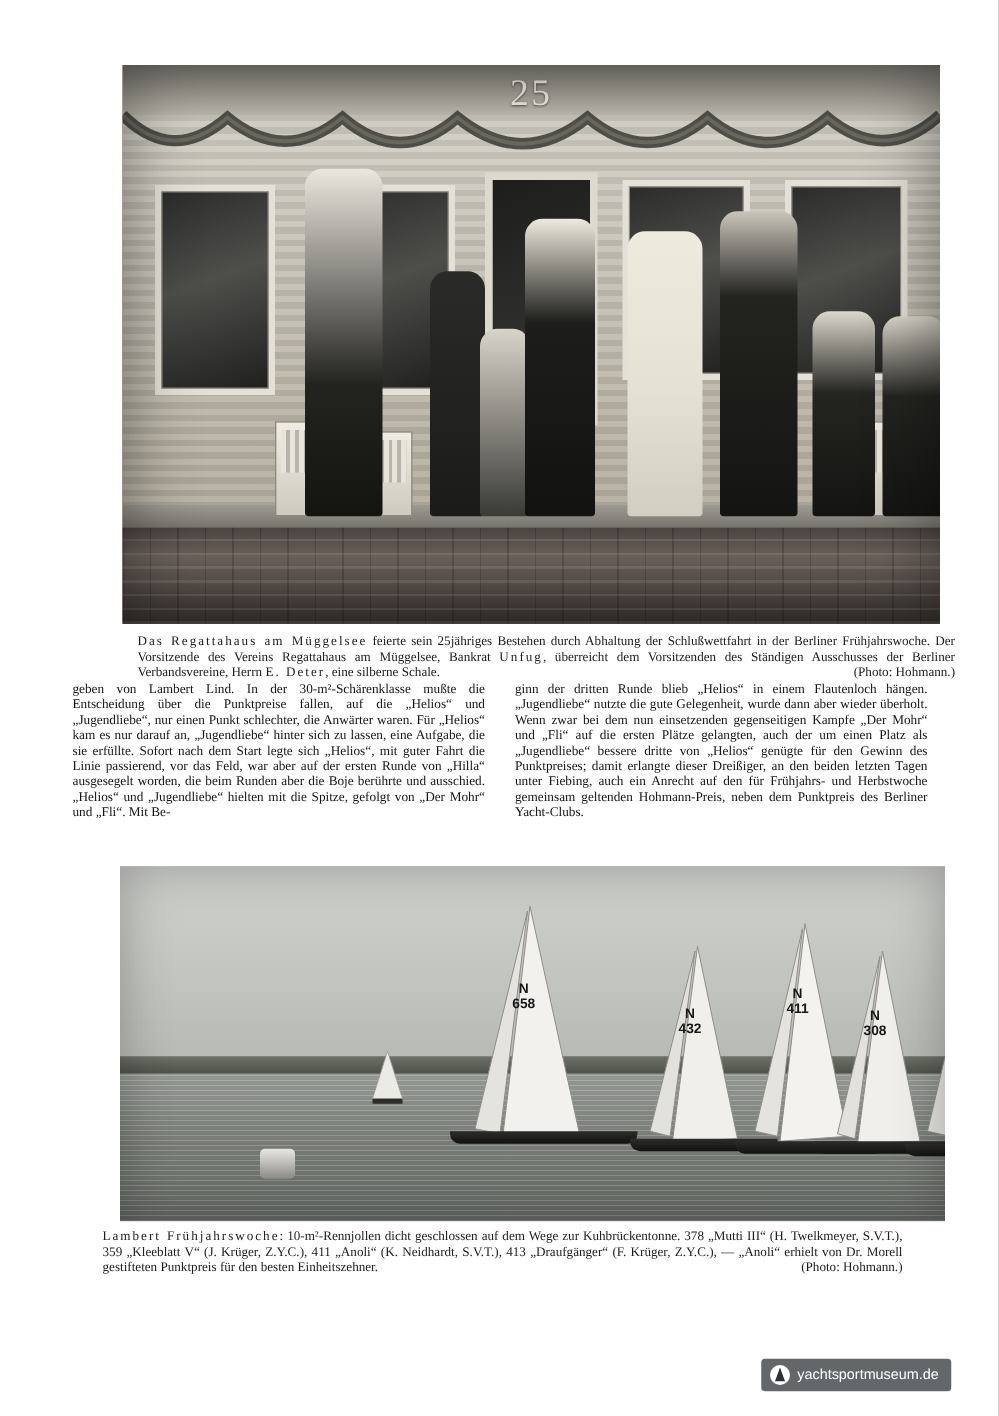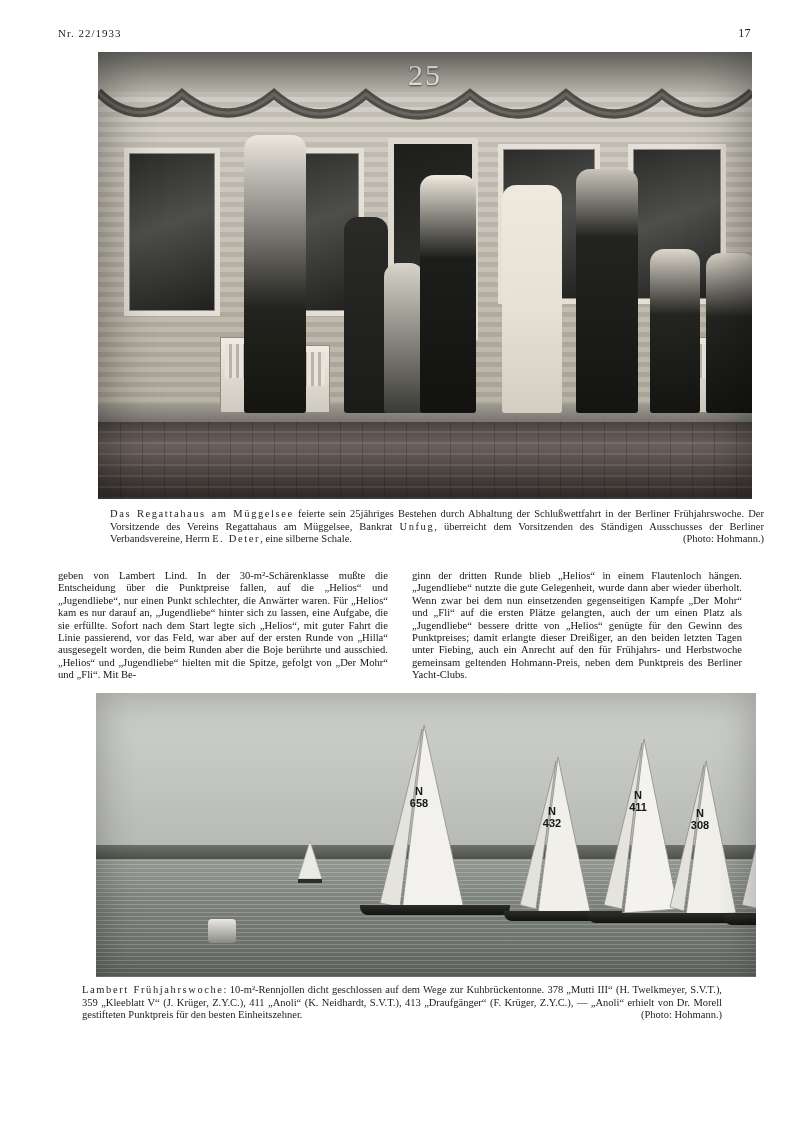--- a/index.html
+++ b/index.html
@@ -129,21 +129,21 @@
     text-align: justify;
   }
   .cap .sp { letter-spacing: 1.6px; }
   .cap .credit { float: right; }
   .cap1 { top: 508px; left: 98px; width: 654px; margin-left: 12px; }
   .cap2 { top: 984px; left: 82px; width: 640px; }
 
   
   .cols {
     position: absolute;
-    top: 570px; left: 58px; width: 684px;
+    top: 546px; left: 58px; width: 684px;
     display: flex;
     gap: 24px;
     align-items: flex-end;
   }
   .col {
     width: 330px;
     font-size: 10.6px;
     line-height: 12.4px;
     text-align: justify;
     color: #141414;
@@ -205,24 +205,20 @@
     border-left: 4px solid transparent;
     border-right: 4px solid transparent;
     border-bottom: 11px solid #2b3035;
   }
 </style>
 </head>
 <body>
 
 <div class="page">
 
-  <div class="header">
-    <span class="issue">Nr.  22/1933</span>
-    <span class="pageno">17</span>
-  </div>
 
   <div class="photo1">
     <div class="p1-sky"></div>
     <div class="p1-facade">
       <div class="p1-roofline"></div>
       <div class="p1-num">25</div>
       <svg class="p1-garland" viewBox="0 0 654 54" preserveAspectRatio="none">
         <path d="M0,6 Q40,46 84,8 Q130,46 176,8 Q222,48 268,8 Q320,50 372,8 Q420,48 468,8 Q516,48 564,8 Q610,46 654,6" fill="none" stroke="#3a3a35" stroke-width="9" opacity="0.85"></path>
         <path d="M0,6 Q40,46 84,8 Q130,46 176,8 Q222,48 268,8 Q320,50 372,8 Q420,48 468,8 Q516,48 564,8 Q610,46 654,6" fill="none" stroke="#6f6f66" stroke-width="3" opacity="0.8"></path>
       </svg>
@@ -318,14 +314,18 @@
     <div class="hull" style="left:628px;top:222px;width:110px;"></div>
 
     <div class="p2-vig"></div>
   </div>
 
   <div class="cap cap2">
     <span class="sp">Lambert Frühjahrswoche</span><span>: 10-m²-Rennjollen dicht geschlossen auf dem Wege zur Kuhbrückentonne. 378 „Mutti III“ (H. Twelkmeyer, S.V.T.), 359 „Kleeblatt V“ (J. Krüger, Z.Y.C.), 411 „Anoli“ (K. Neidhardt, S.V.T.), 413 „Draufgänger“ (F. Krüger, Z.Y.C.), — „Anoli“ erhielt von Dr. Morell gestifteten Punktpreis für den besten Einheitszehner.</span>
     <span class="credit">(Photo: Hohmann.)</span>
   </div>
 
+  <div class="watermark">
+    <span class="wm-circle"></span>
+    <span>yachtsportmuseum.de</span>
+  </div>
 
 </div>
 
 </body></html>

